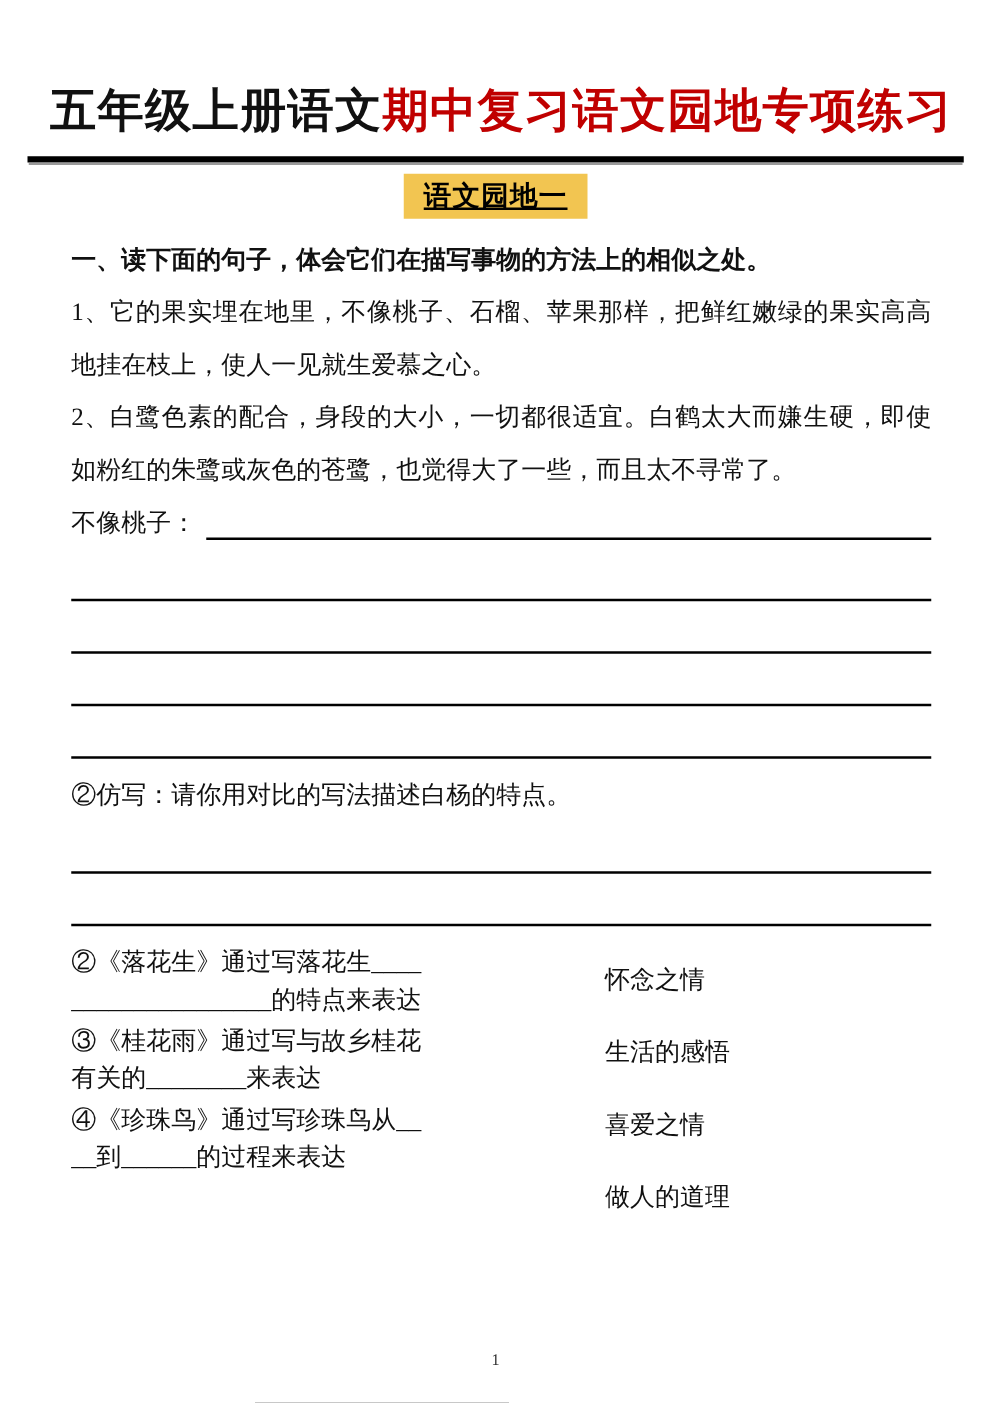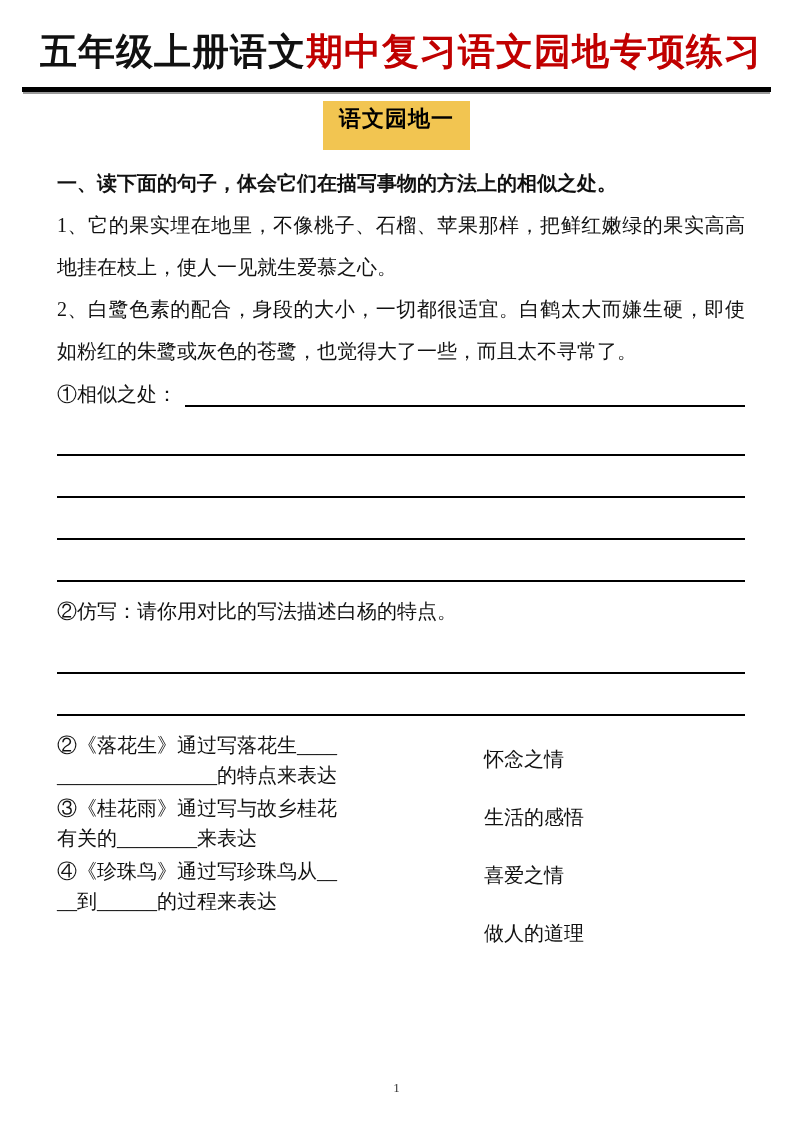--- a/index.html
+++ b/index.html
@@ -9,21 +9,21 @@
     position: relative;
     width: 793px;
     height: 1122px;
     margin: 0 auto;
     background: #ffffff;
     color: #111;
     overflow: hidden;
   }
   
   .title {
-    margin: 28px 40px 0;
+    margin: 66px 40px 0;
     text-align: center;
     font-size: 37px;
     font-weight: bold;
     letter-spacing: 1px;
     line-height: 1.3;
     white-space: nowrap;
   }
   .title .red { color: #c00000; }
   .header-rule {
     margin: 11px 22px 0;
@@ -33,22 +33,23 @@
   }
   .badge-row { margin-top: 9px; text-align: center; }
   .badge {
     display: inline-block;
     background: #f2c551;
     color: #000;
     font-family: "Liberation Sans", "DejaVu Sans", sans-serif;
     font-weight: bold;
     font-size: 22px;
     line-height: 1;
-    padding: 7px 16px 20px;
+    padding: 7px 16px 7px;
     letter-spacing: 1px;
+    text-decoration: underline;
   }
   
   .content { padding: 0 48px 0 57px; }
   .sec-heading {
     font-family: "Liberation Sans", "DejaVu Sans", sans-serif;
     font-weight: bold;
     font-size: 20px;
     line-height: 42px;
     margin-top: 12px;
   }
@@ -129,21 +130,21 @@
 
   <div class="content">
 
     <div>
       <div class="sec-heading">一、读下面的句子，体会它们在描写事物的方法上的相似之处。</div>
 
       <p class="sentence">1、它的果实埋在地里，不像桃子、石榴、苹果那样，把鲜红嫩绿的果实高高地挂在枝上，使人一见就生爱慕之心。</p>
       <p class="sentence">2、白鹭色素的配合，身段的大小，一切都很适宜。白鹤太大而嫌生硬，即使如粉红的朱鹭或灰色的苍鹭，也觉得大了一些，而且太不寻常了。</p>
 
       <div class="q-row">
-        <span class="q-label">①相似之处：</span>
+        <span class="q-label">不像桃子：</span>
         <span class="inline-rule"></span>
       </div>
 
       <div class="answer-rule"></div>
       <div class="answer-rule"></div>
       <div class="answer-rule"></div>
       <div class="answer-rule"></div>
 
       <div class="q2-label">②仿写：请你用对比的写法描述白杨的特点。</div>
 

